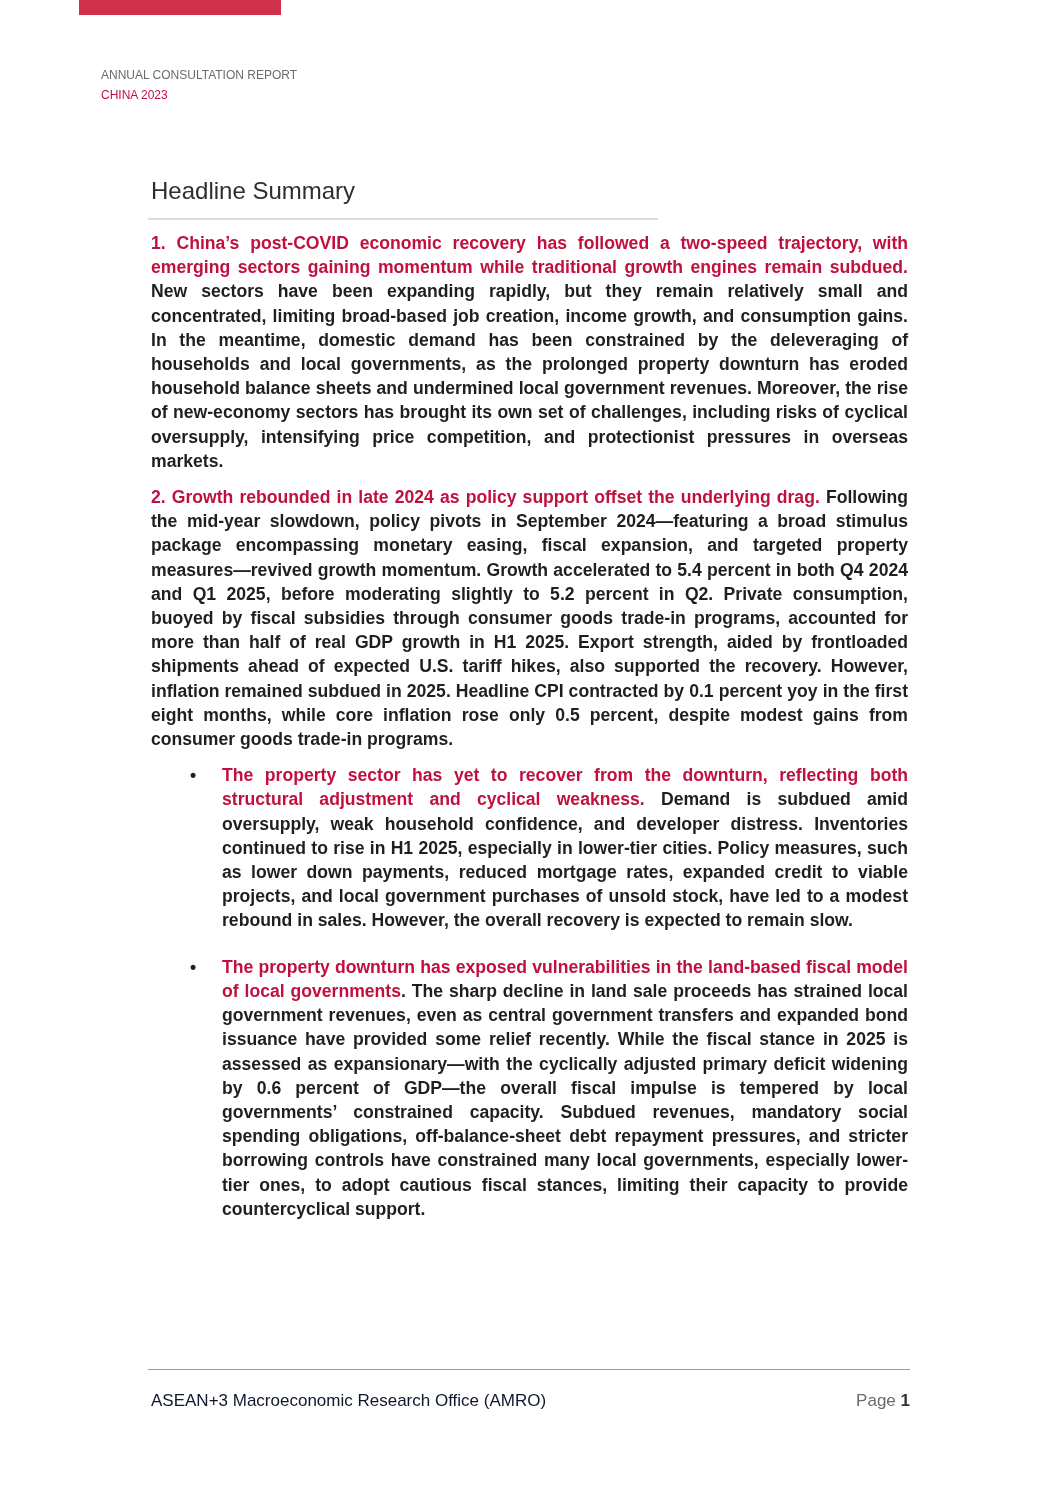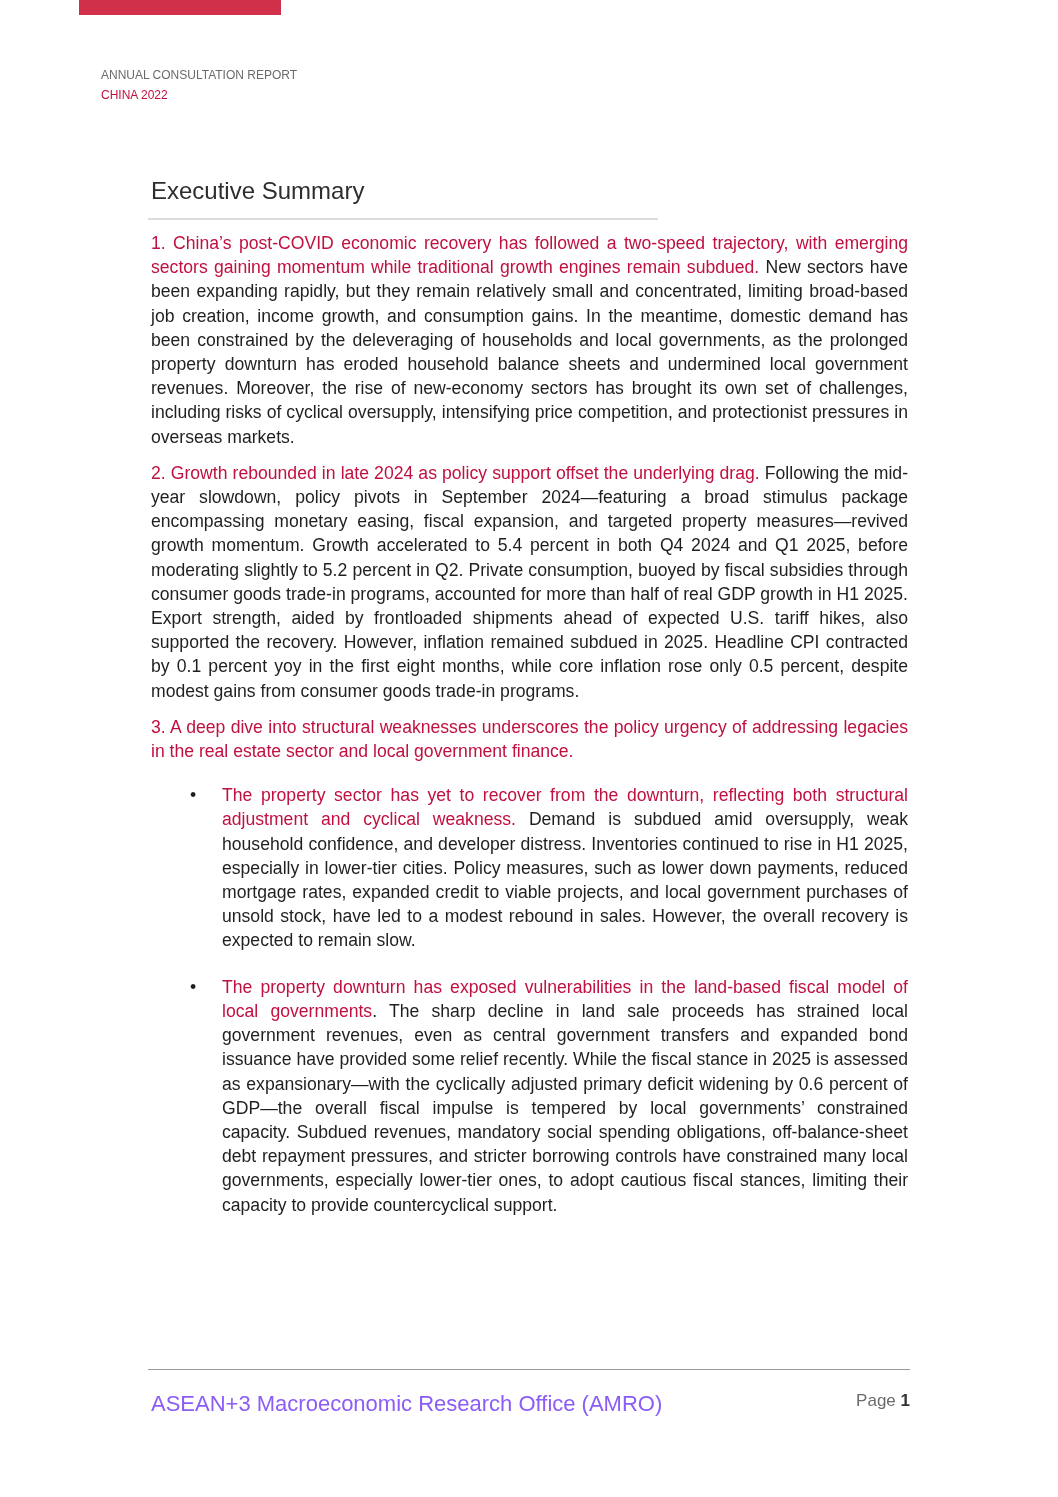--- a/index.html
+++ b/index.html
@@ -5,54 +5,51 @@
     html, body { margin: 0; padding: 0; background: #ffffff; }
     body { width: 1058px; height: 1497px; position: relative; overflow: hidden;
            font-family: "Liberation Sans", sans-serif; color: #1a1a1a; }
     .top-bar { position: absolute; left: 79px; top: 0; width: 202px; height: 15px; background: #d0304a; }
     .header { position: absolute; left: 101px; top: 65px; font-size: 12px; line-height: 20px; }
     .header .line1 { color: #6b6b6b; letter-spacing: 0px; }
     .header .line2 { color: #c0103f; }
     .title { position: absolute; left: 151px; top: 176px; font-size: 24px; color: #2e2e2e; line-height: 30px; }
     .title-rule { position: absolute; left: 148px; top: 218px; width: 510px; height: 2px; background: #dcdcdc; }
     .content { position: absolute; left: 151px; top: 231px; width: 757px; font-size: 17.6px; line-height: 24.2px;
-               text-align: justify; color: #1f1f1f; }
+               text-align: justify; color: #1f1f1f; font-weight: bold; }
     .content p { margin: 0 0 12px 0; }
     .hl { color: #c0103f; }
     ul.bullets { margin: 0; padding: 0; list-style: none; }
     ul.bullets li { position: relative; padding-left: 71px; margin: 0 0 22px 0; }
     ul.bullets li .dot { position: absolute; left: 39px; top: 0; color: #1f1f1f; }
     .section3 { margin-bottom: 20px !important; }
     .footer-rule { position: absolute; left: 148px; top: 1369px; width: 762px; height: 1px; background: #9a9a9a; }
-    .footer-left { position: absolute; left: 151px; top: 1391px; font-size: 22px; color: #8b5cf6; }
+    .footer-left { position: absolute; left: 151px; top: 1391px; font-size: 17px; color: #0f172a; }
     .footer-right { position: absolute; right: 148px; top: 1391px; font-size: 17px; color: #6b6b6b; text-align: center; }
     .footer-right b { color: #333; }
   </style>
 </head>
 <body>
 
 <div class="top-bar"></div>
 
 <div class="header">
   <div class="line1">ANNUAL CONSULTATION REPORT</div>
-  <div class="line2">CHINA 2022</div>
+  <div class="line2">CHINA 2023</div>
 </div>
 
-<div class="title">Executive Summary</div>
+<div class="title">Headline Summary</div>
 <div class="title-rule"></div>
 
 <div class="content">
   <p>
     <span class="hl">1. China’s post-COVID economic recovery has followed a two-speed trajectory, with emerging sectors gaining momentum while traditional growth engines remain subdued.</span><span> New sectors have been expanding rapidly, but they remain relatively small and concentrated, limiting broad-based job creation, income growth, and consumption gains. In the meantime, domestic demand has been constrained by the deleveraging of households and local governments, as the prolonged property downturn has eroded household balance sheets and undermined local government revenues. Moreover, the rise of new-economy sectors has brought its own set of challenges, including risks of cyclical oversupply, intensifying price competition, and protectionist pressures in overseas markets.</span>
   </p>
   <p>
     <span class="hl">2. Growth rebounded in late 2024 as policy support offset the underlying drag.</span><span> Following the mid-year slowdown, policy pivots in September 2024—featuring a broad stimulus package encompassing monetary easing, fiscal expansion, and targeted property measures—revived growth momentum. Growth accelerated to 5.4 percent in both Q4 2024 and Q1 2025, before moderating slightly to 5.2 percent in Q2. Private consumption, buoyed by fiscal subsidies through consumer goods trade-in programs, accounted for more than half of real GDP growth in H1 2025. Export strength, aided by frontloaded shipments ahead of expected U.S. tariff hikes, also supported the recovery. However, inflation remained subdued in 2025. Headline CPI contracted by 0.1 percent yoy in the first eight months, while core inflation rose only 0.5 percent, despite modest gains from consumer goods trade-in programs.</span>
-  </p>
-  <p class="section3">
-    <span class="hl">3. A deep dive into structural weaknesses underscores the policy urgency of addressing legacies in the real estate sector and local government finance.</span><span></span>
   </p>
   <ul class="bullets">
     <li>
       <span class="dot">•</span>
       <span class="hl">The property sector has yet to recover from the downturn, reflecting both structural adjustment and cyclical weakness.</span><span> Demand is subdued amid oversupply, weak household confidence, and developer distress. Inventories continued to rise in H1 2025, especially in lower-tier cities. Policy measures, such as lower down payments, reduced mortgage rates, expanded credit to viable projects, and local government purchases of unsold stock, have led to a modest rebound in sales. However, the overall recovery is expected to remain slow.</span>
     </li>
     <li>
       <span class="dot">•</span>
       <span class="hl">The property downturn has exposed vulnerabilities in the land-based fiscal model of local governments</span><span>. The sharp decline in land sale proceeds has strained local government revenues, even as central government transfers and expanded bond issuance have provided some relief recently. While the fiscal stance in 2025 is assessed as expansionary—with the cyclically adjusted primary deficit widening by 0.6 percent of GDP—the overall fiscal impulse is tempered by local governments’ constrained capacity. Subdued revenues, mandatory social spending obligations, off-balance-sheet debt repayment pressures, and stricter borrowing controls have constrained many local governments, especially lower-tier ones, to adopt cautious fiscal stances, limiting their capacity to provide countercyclical support.</span>
     </li>

